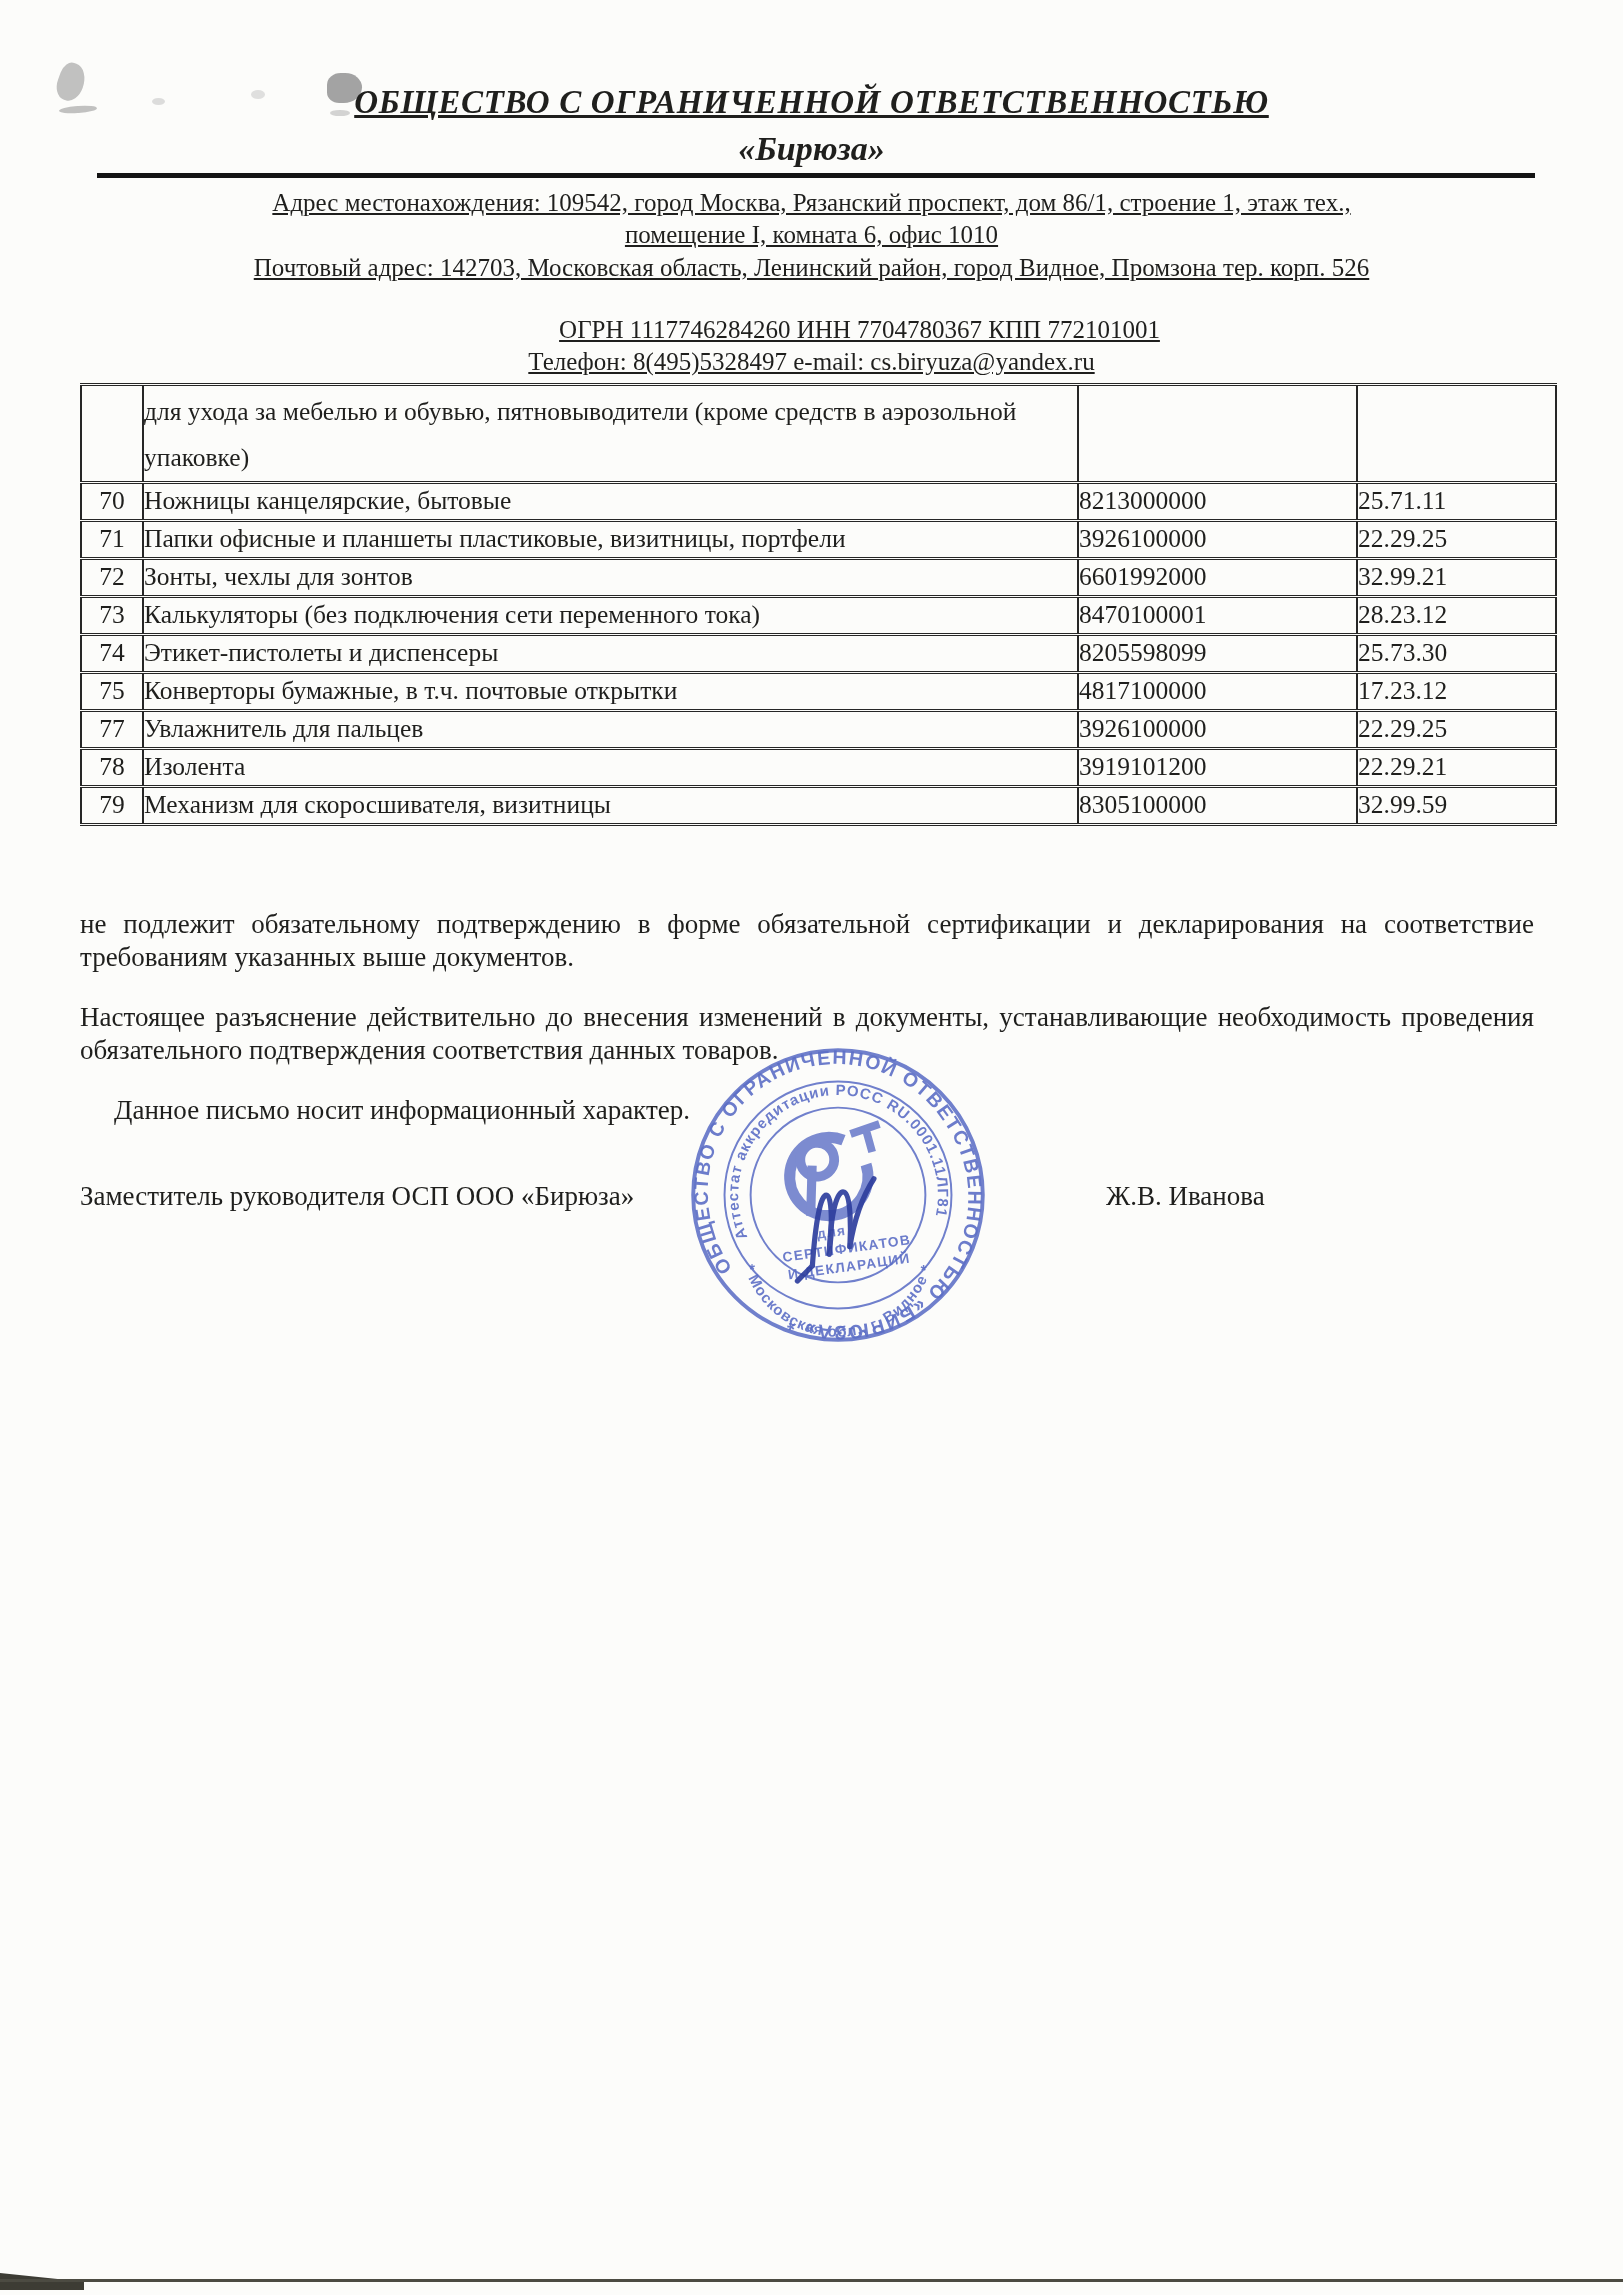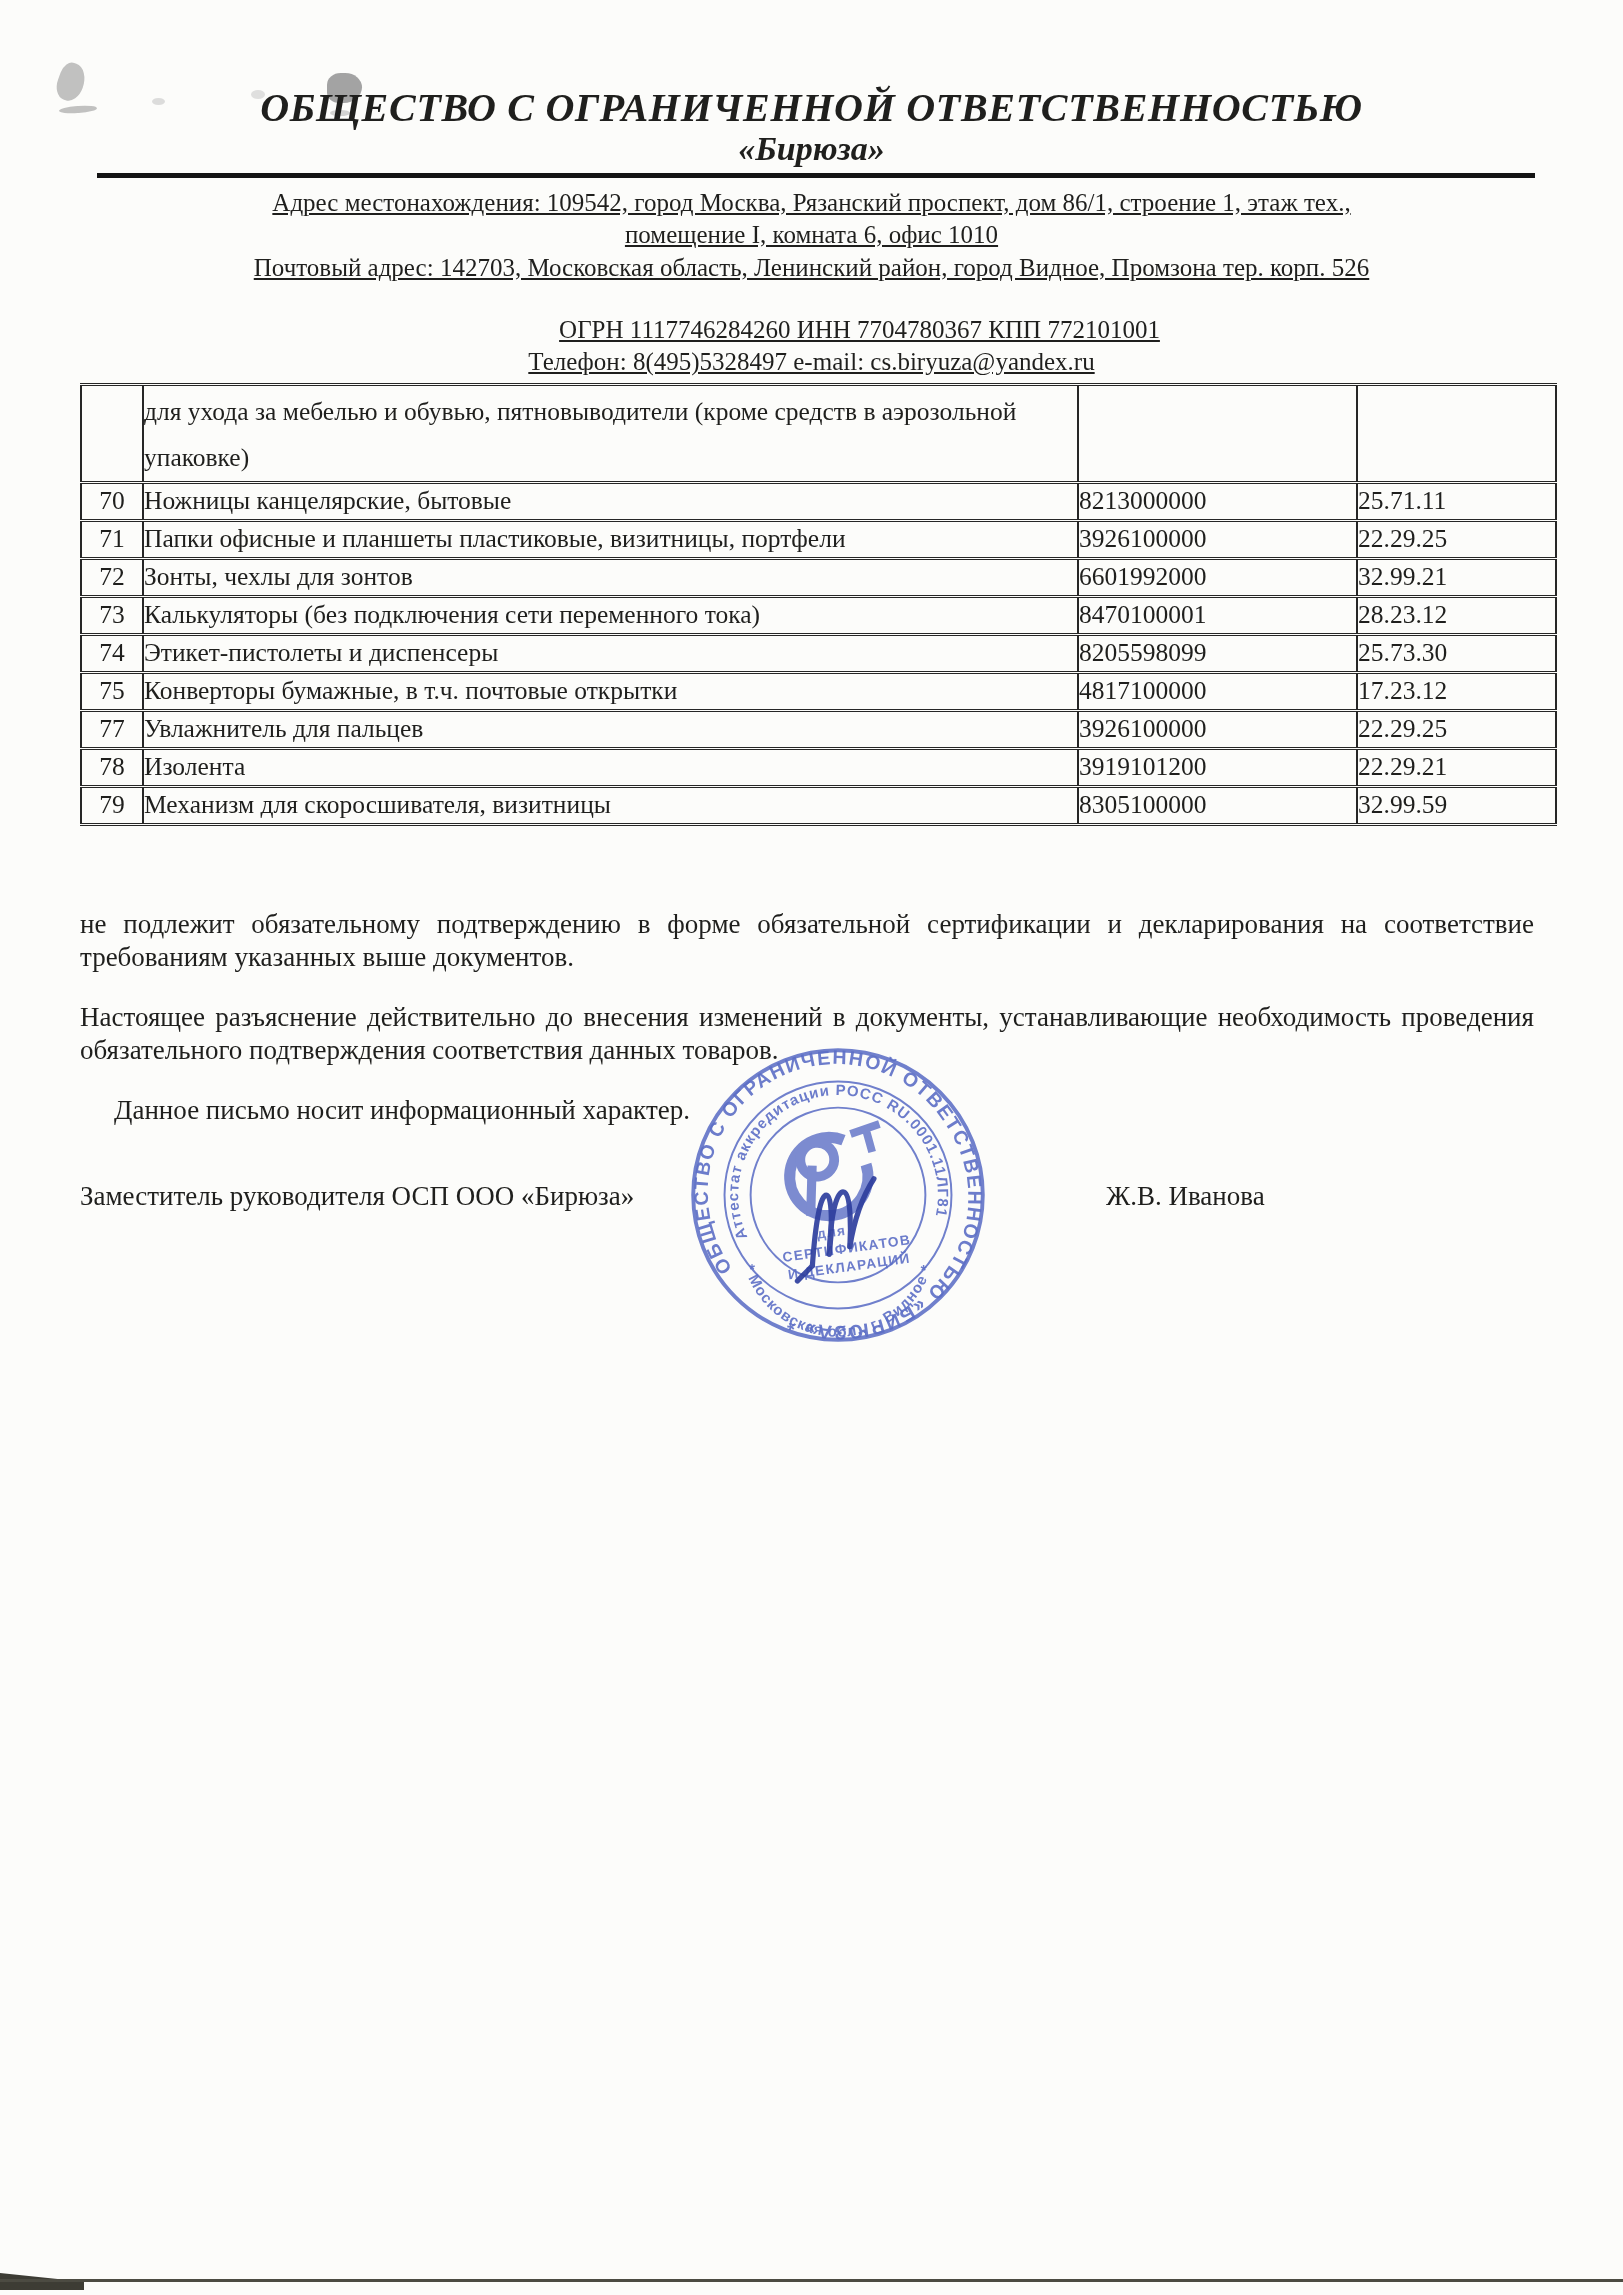--- a/index.html
+++ b/index.html
@@ -7,22 +7,23 @@
     position:relative;
     width:1623px;height:2295px;
     background:#fcfcfa;
     font-family:"Liberation Serif","DejaVu Serif",serif;
     color:#1f1f1d;
     overflow:hidden;
   }
   
   .title1{
     position:absolute;top:84px;left:0;width:100%;
-    text-align:center;font-size:40px;font-weight:bold;font-style:italic;
+    text-align:center;font-size:33px;font-weight:bold;font-style:italic;
     letter-spacing:0.7px;
+    text-decoration:underline;
   }
   .title2{
     position:absolute;top:130px;left:0;width:100%;
     text-align:center;font-size:34px;font-weight:bold;font-style:italic;
   }
   .rule{
     position:absolute;top:173px;left:97px;width:1438px;height:4.6px;
     background:#141414;
   }
   .addr{

